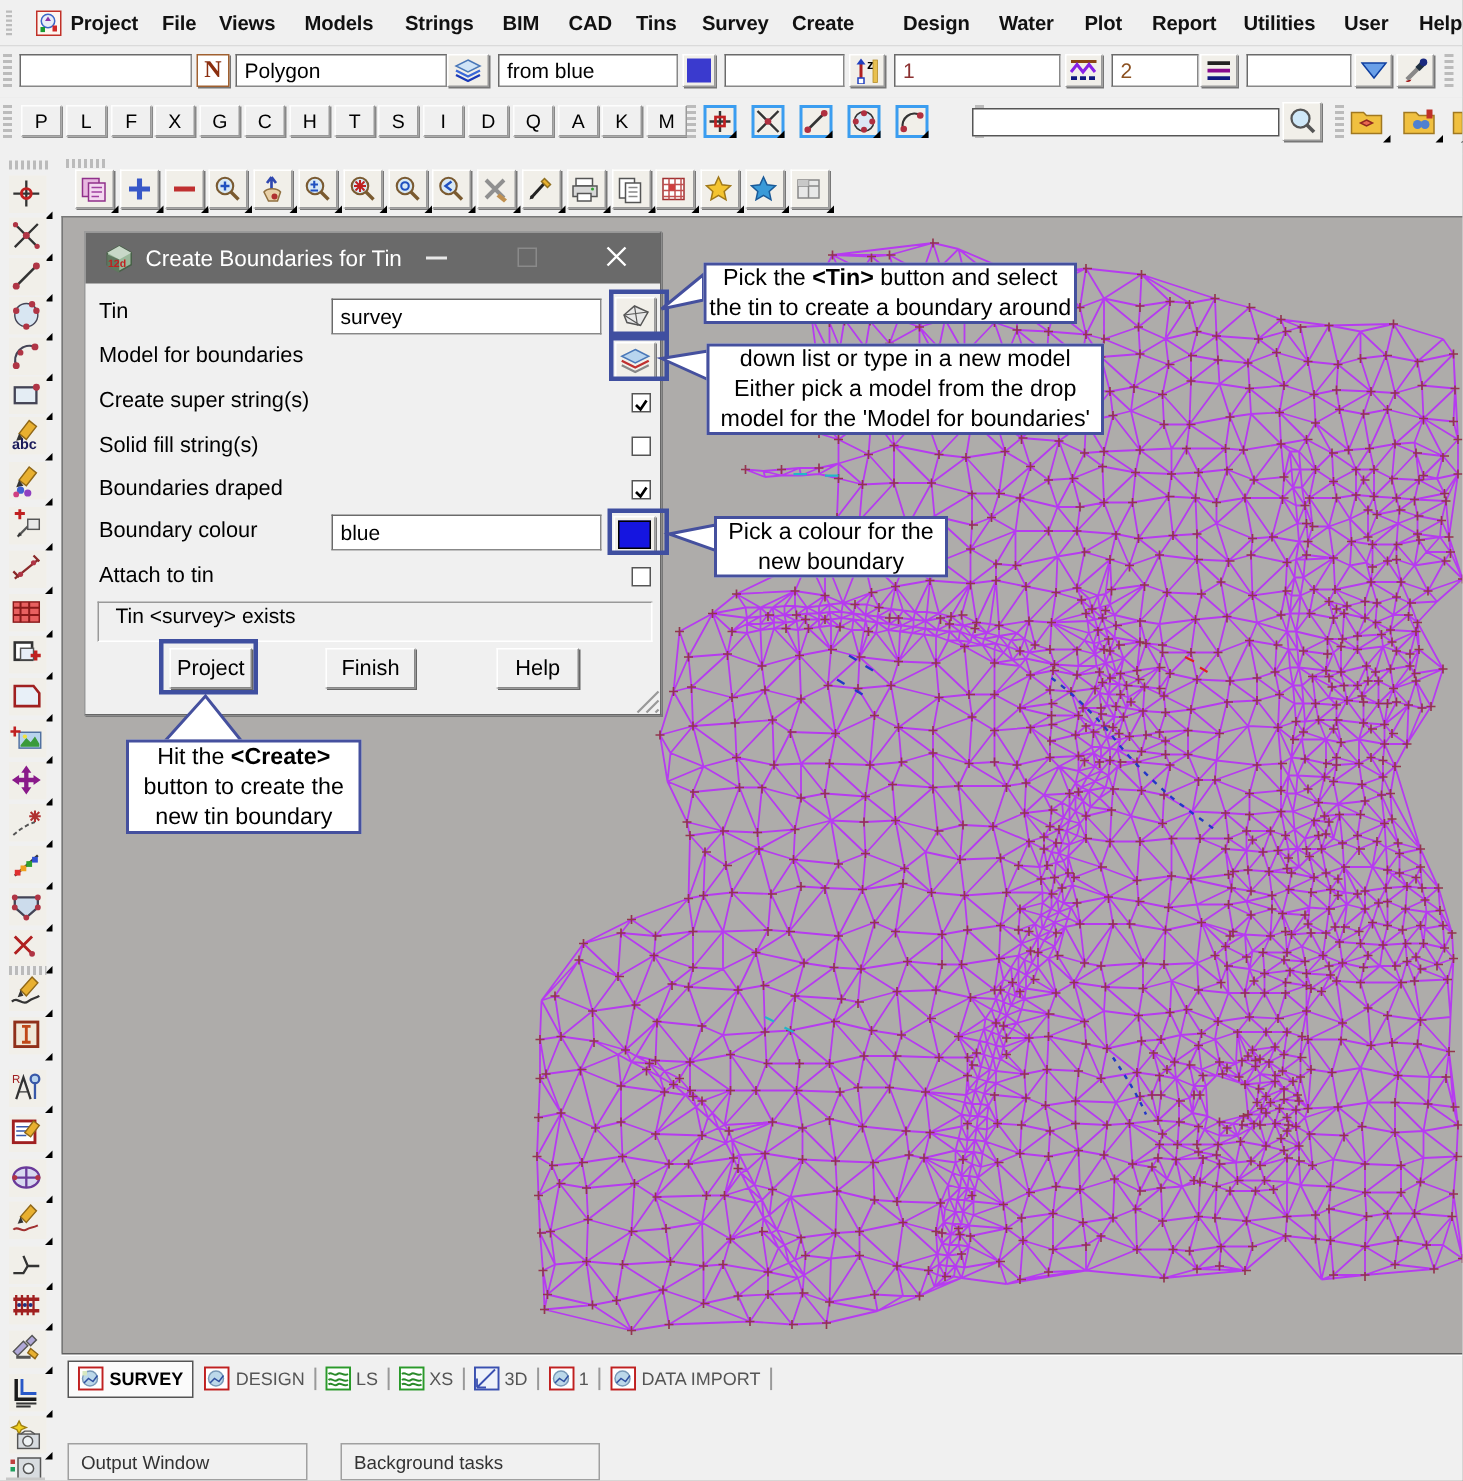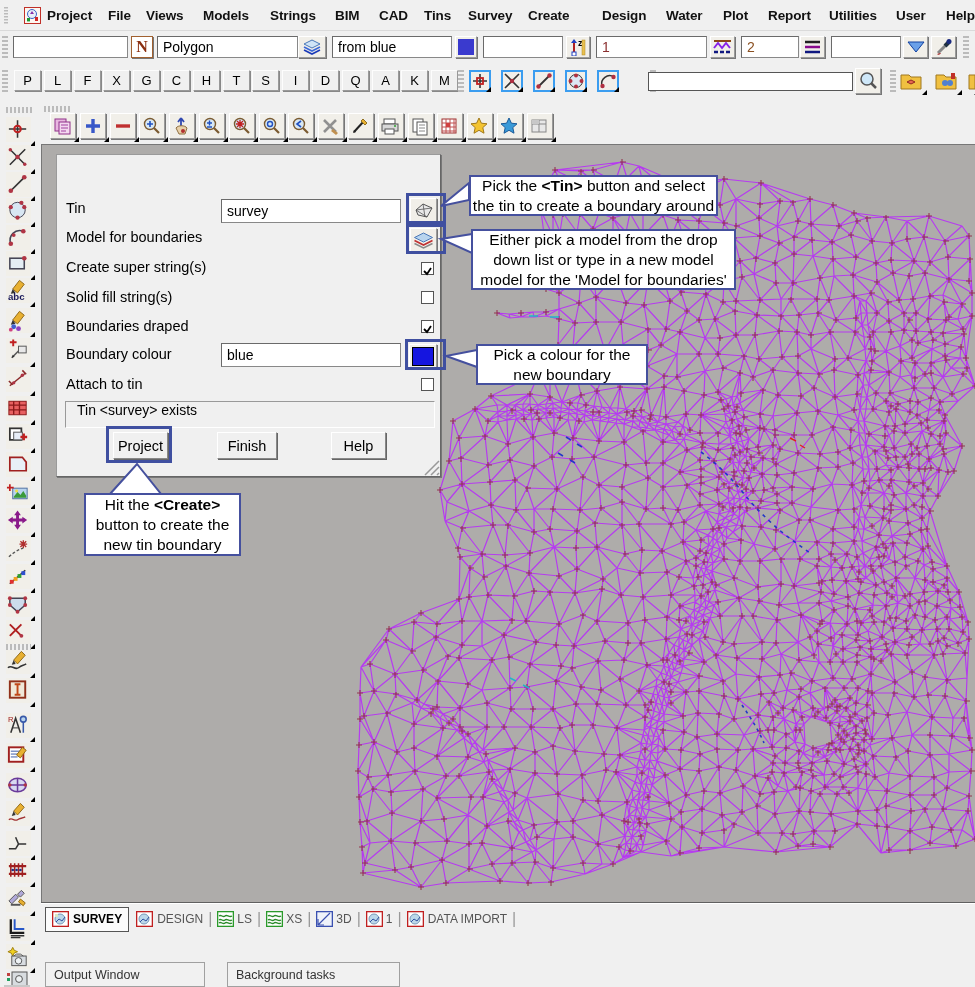--- a/index.html
+++ b/index.html
@@ -489,20 +489,34 @@
 <path d="M748 293l6 3m4 4l5 3" stroke="#e02020" stroke-width="1.4"></path>
 </g>
 <g stroke="#20b8c8" stroke-width="1.5" fill="none">
         <path d="M487 171h9m12 1h9"></path>
         <path d="M468 533l6 3m7 4l6 3"></path>
       </g>
 </svg>
 </div>
 
 <div class="abs" style="left:56px;top:154px;width:385px;height:323px;background:#f0f0f0;border:1px solid #9a9a9a;border-right-color:#666;border-bottom-color:#666;box-shadow:1px 1px 0 #777;z-index:10">
+ <div class="abs" style="left:0;top:0;width:100%;height:34px;background:#6a6a6a;display:flex;align-items:center">
+  <svg width="21" height="21" style="margin-left:12px">
+        <path d="M10.5 2l8 4.5v8l-8 4.5-8-4.5v-8z" fill="#9ab89a" stroke="#486048"></path>
+        <path d="M10.5 2l8 4.5-8 4.5-8-4.5z" fill="#c8d8c8"></path>
+        <path d="M10.5 11v9l-8-4.5v-8z" fill="#607860"></path>
+        <text x="3" y="16" font-size="7" fill="#c02020" font-weight="bold">12d</text>
+      </svg>
+  <span style="color:#fff;font-size:15px;margin-left:7px">Create Boundaries for Tin</span>
+  <div class="abs" style="left:227px;top:16px;width:14px;height:2px;background:#e8e8e8"></div>
+  <div class="abs" style="left:288px;top:10px;width:13px;height:13px;border:1px solid #8a8a8a"></div>
+  <svg width="14" height="14" style="position:absolute;left:347px;top:9px">
+        <path d="M1 1l12 12M13 1L1 13" stroke="#fff" stroke-width="1.6"></path>
+      </svg>
+ </div>
  <div class="dlg-label" style="top:45px">Tin</div>
  <div class="inp" style="left:164px;top:44px;width:180px;height:24px">survey</div>
  <div class="dlg-label" style="top:74px">Model for boundaries</div>
  <div class="dlg-label" style="top:104px">Create super string(s)</div>
  <div class="chk" style="top:107px"><svg width="11" height="11">
         <path d="M2 5l3 3 4-6" fill="none" stroke="#000" stroke-width="1.8"></path>
       </svg></div>
  <div class="dlg-label" style="top:134px">Solid fill string(s)</div>
  <div class="chk" style="top:136px"></div>
  <div class="dlg-label" style="top:163px">Boundaries draped</div>
@@ -551,25 +565,25 @@
  <polygon points="472,234 441,239 472,253" fill="#fff" stroke="#45509e" stroke-width="2"></polygon>
  <polygon points="477,350 446,356 477,367" fill="#fff" stroke="#45509e" stroke-width="2"></polygon>
  <polygon points="110,494 137,464 161,494" fill="#fff" stroke="#45509e" stroke-width="2"></polygon>
 </svg>
 
 <div class="callout" style="left:469px;top:175px;width:249px;height:41px">
  <div>Pick the <b>&lt;Tin&gt;</b> button and select</div>
     <div>the tin to create a boundary around</div>
 </div>
 <div class="callout" style="left:471px;top:229px;width:265px;height:61px">
- <div>Either pick a model from the drop</div>
-    <div>down list or type in a new model</div>
+ <div>down list or type in a new model</div>
+    <div>Either pick a model from the drop</div>
     <div>model for the 'Model for boundaries'</div>
 </div>
-<div class="callout" style="left:476px;top:344px;width:172px;height:41px">
+<div class="callout" style="left:476px;top:344px;width:156px;height:41px">
  <div>Pick a colour for the</div>
     <div>new boundary</div>
 </div>
 <div class="callout" style="left:84px;top:493px;width:157px;height:63px">
  <div>Hit the <b>&lt;Create&gt;</b></div>
     <div>button to create the</div>
     <div>new tin boundary</div>
 </div>
 
 <div class="abs" style="left:41px;top:902px;width:934px;height:2px;background:#fff;border-top:1px solid #606060"></div>

